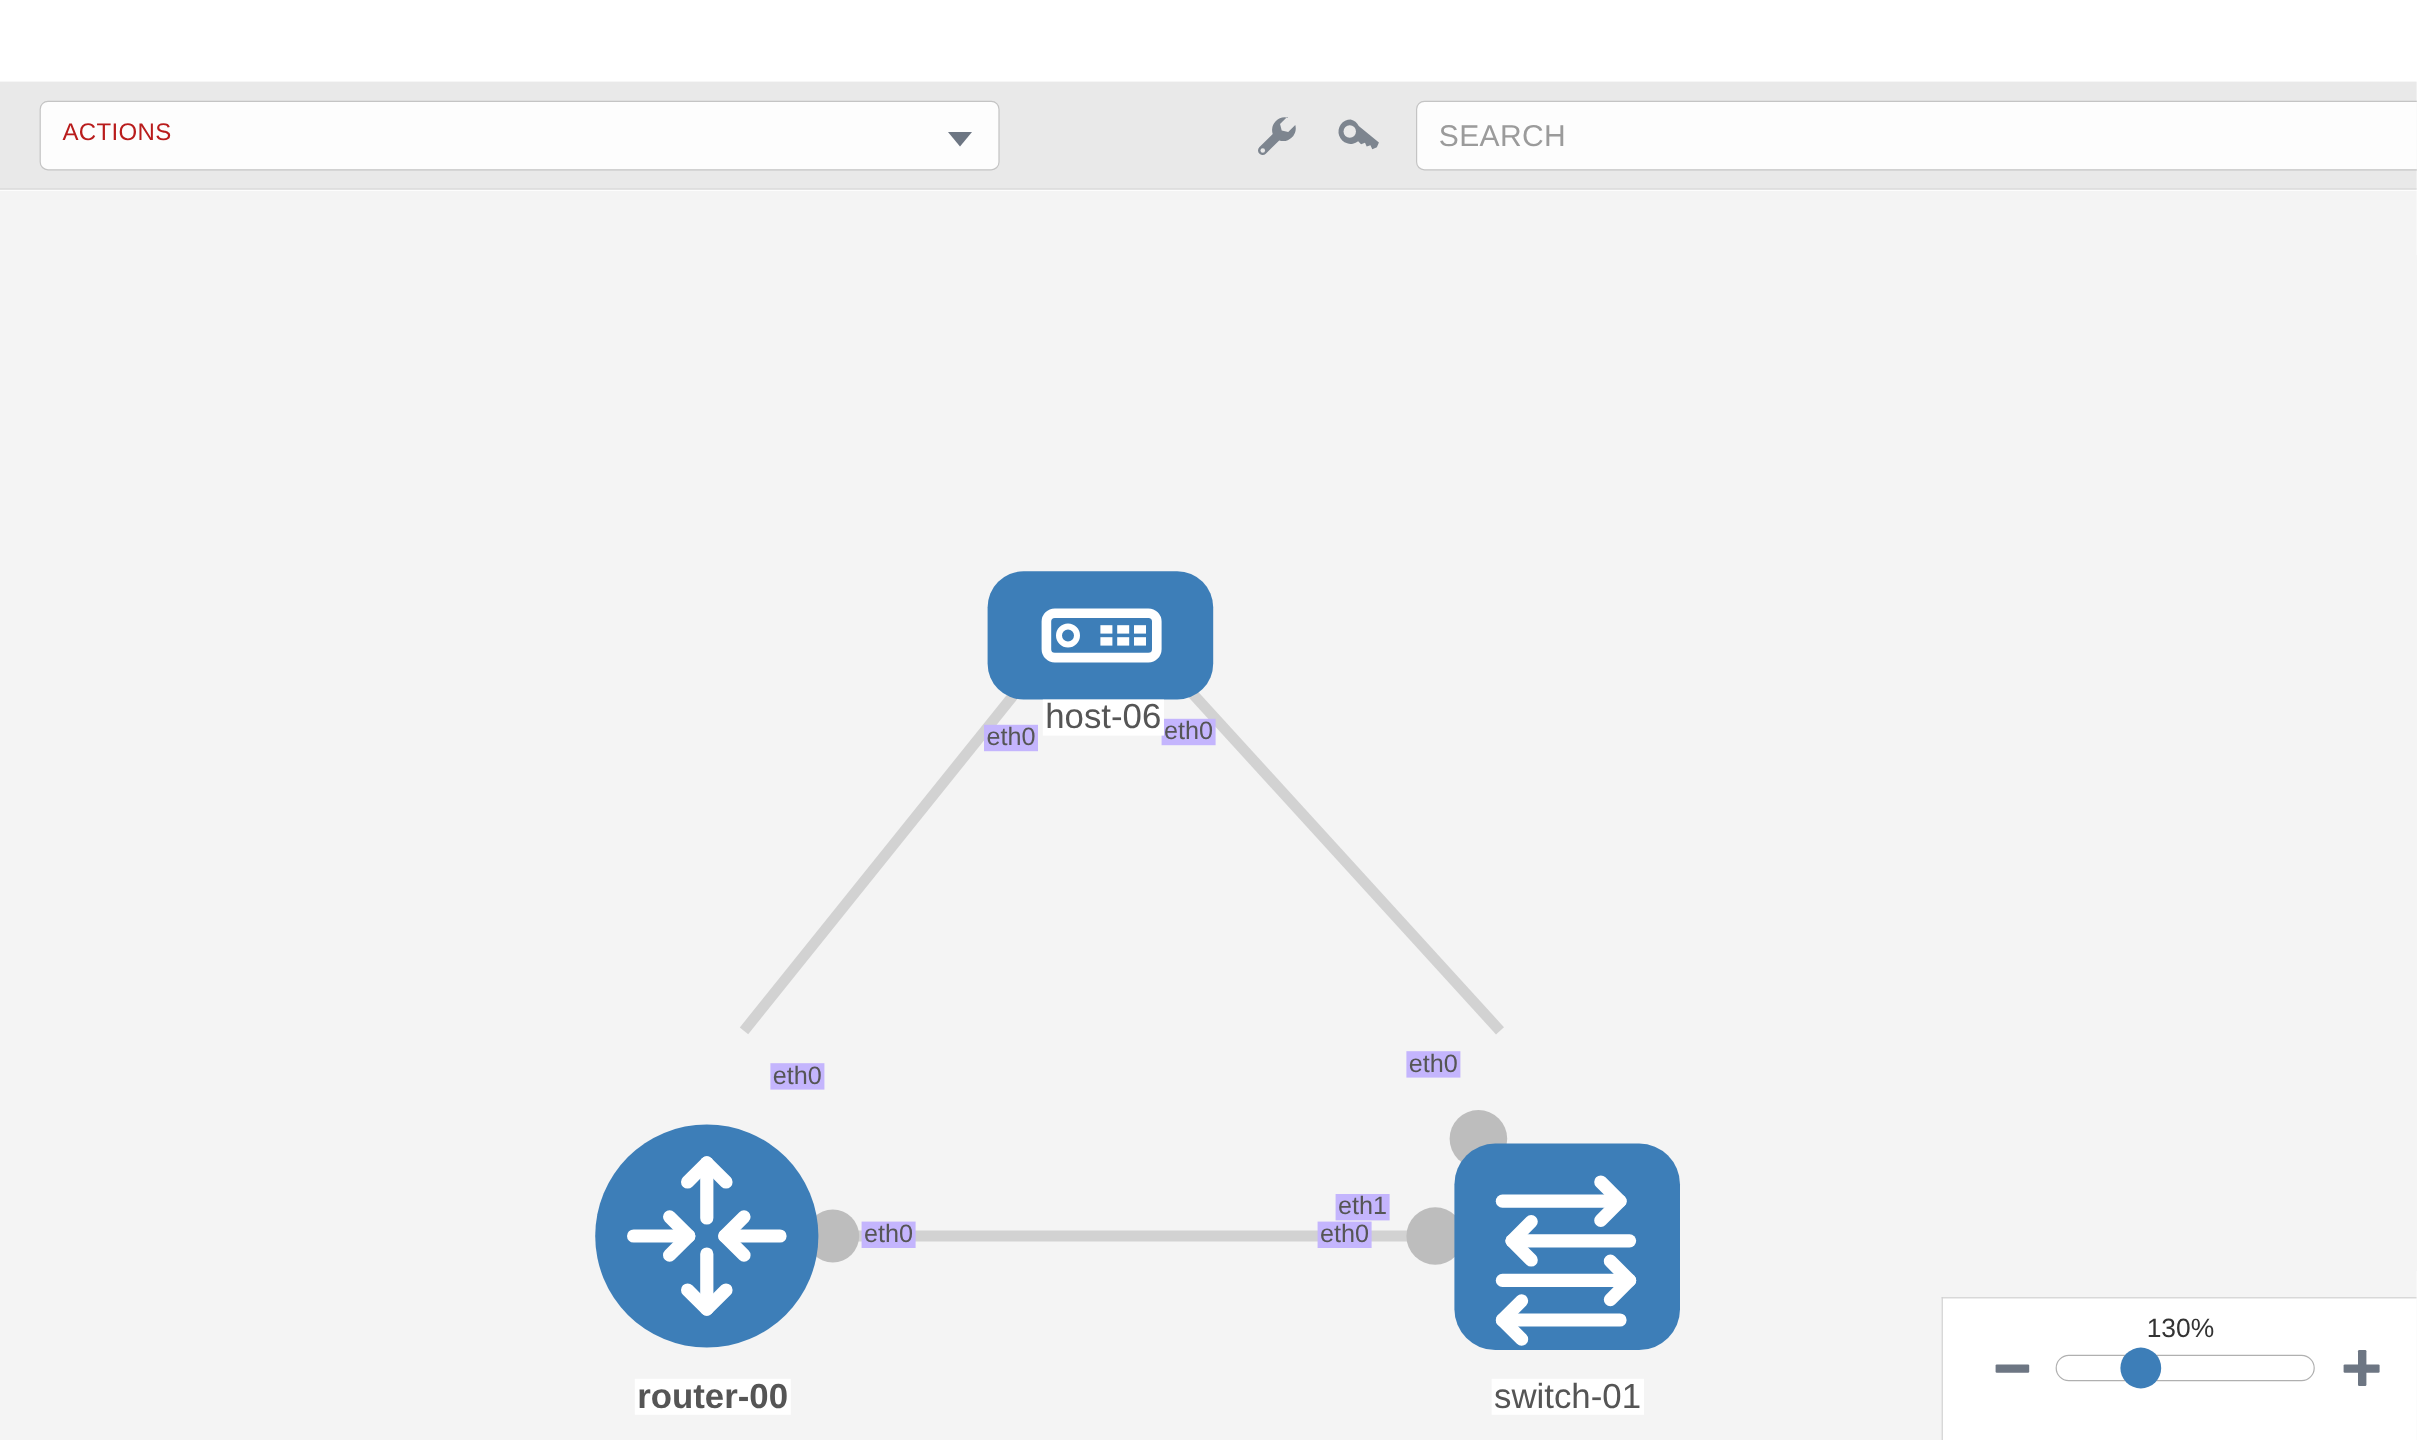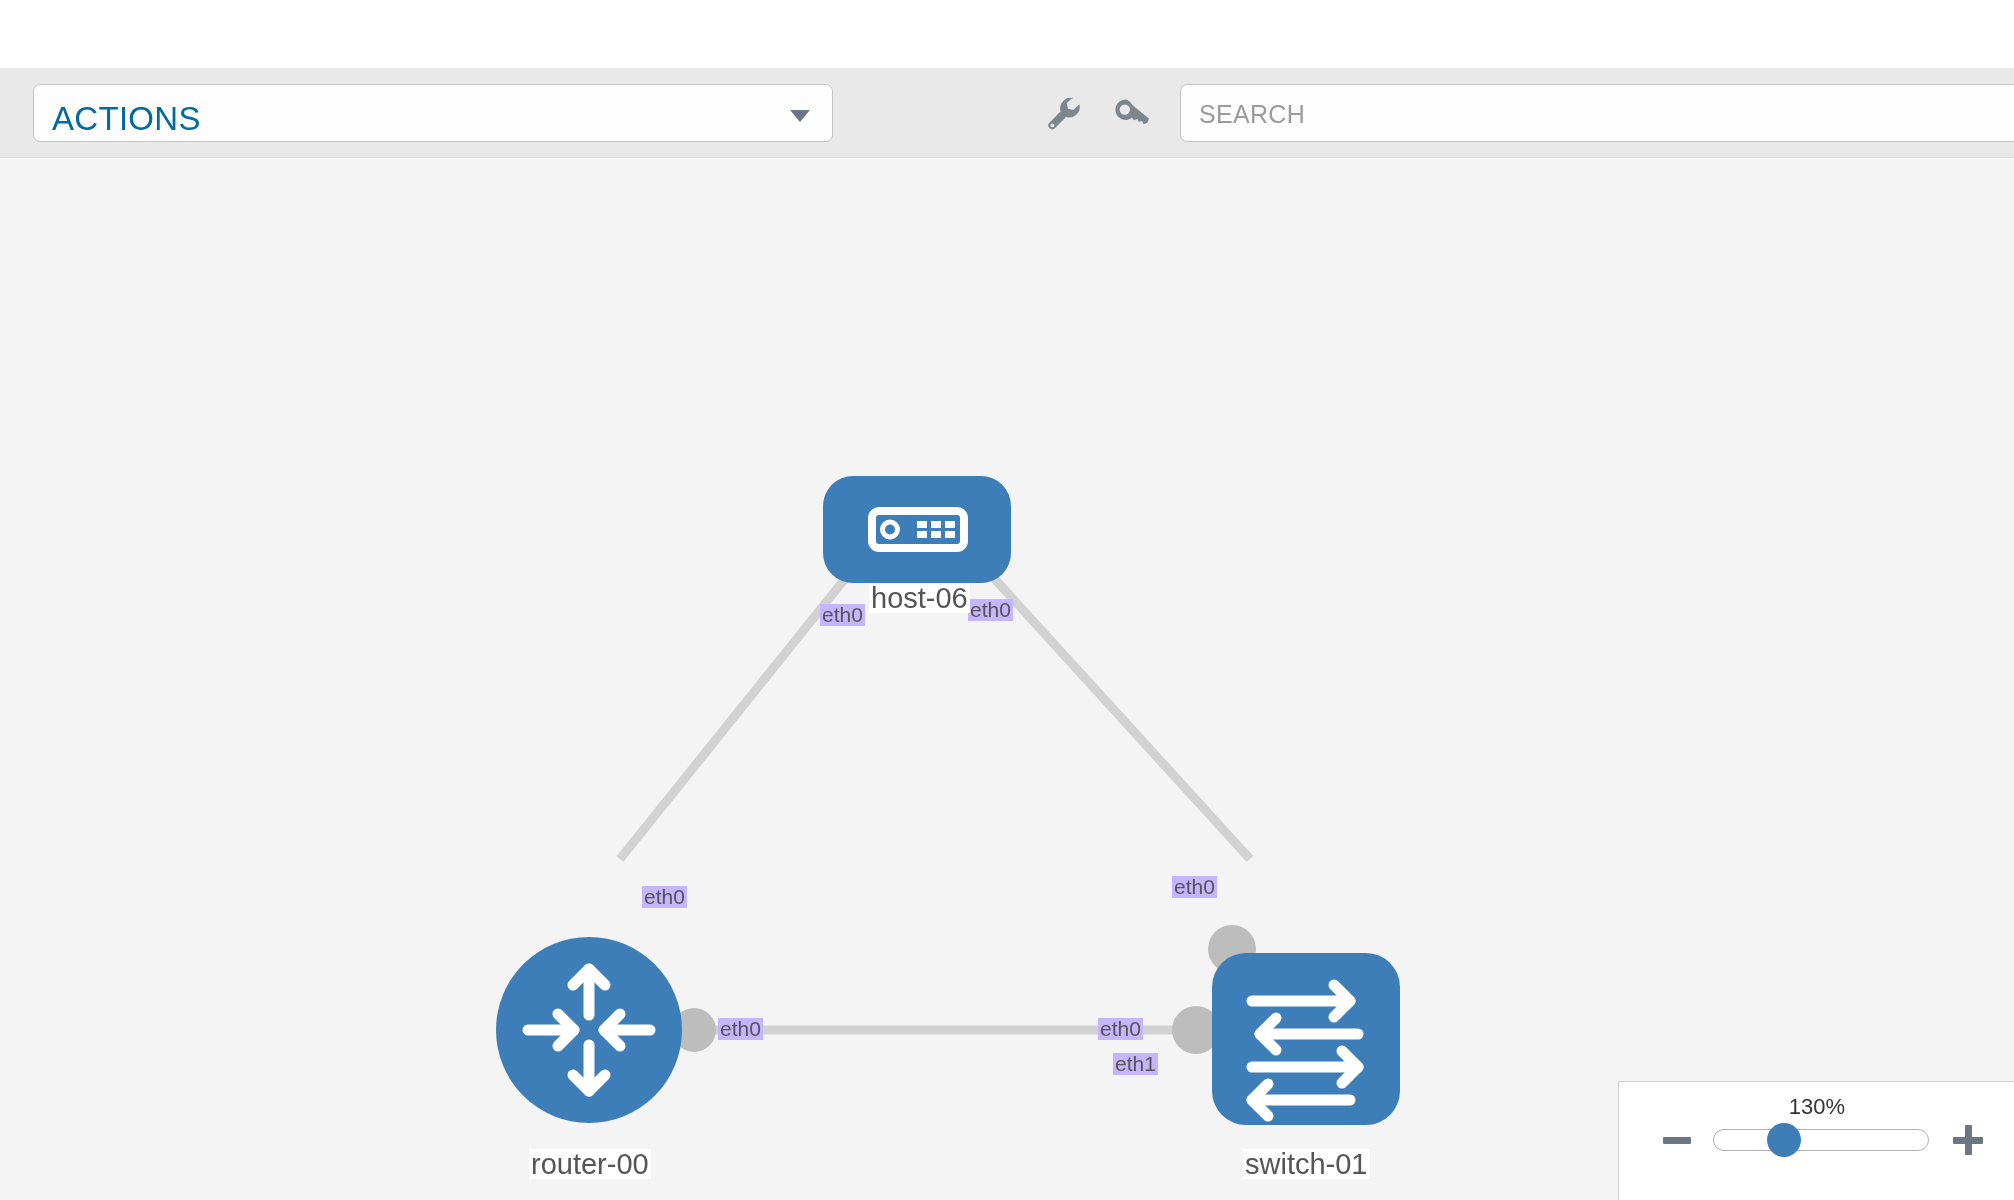--- a/index.html
+++ b/index.html
@@ -65,22 +65,22 @@
     width: 800px; height: 58px;
     background: #fdfdfd;
     border: 1px solid #c4c4c4;
     border-radius: 7px;
     box-sizing: border-box;
     cursor: pointer;
   }
   .actions-label {
     position: absolute;
     left: 18px; top: 15px;
-    font-size: 33px;
-    color: #0369a1;
+    font-size: 20px;
+    color: #b91c1c;
     letter-spacing: 0.3px;
   }
   .caret {
     position: absolute;
     right: 22px; top: 25px;
     width: 0; height: 0;
     border-left: 10px solid transparent;
     border-right: 10px solid transparent;
     border-top: 12px solid #6d7683;
   }
@@ -303,24 +303,24 @@
         </g>
       </g>
     </svg>
 
     <span class="iface-label" style="left:820px; top:445px;">eth0</span>
     <span class="iface-label" style="left:968px; top:440px;">eth0</span>
     <span class="iface-label" style="left:642px; top:727px;">eth0</span>
     <span class="iface-label" style="left:1172px; top:717px;">eth0</span>
     <span class="iface-label" style="left:718px; top:859px;">eth0</span>
     <span class="iface-label" style="left:1098px; top:859px;">eth0</span>
-    <span class="iface-label" style="left:1113px; top:894px;">eth1</span>
+    <span class="iface-label" style="left:1113px; top:836px;">eth1</span>
 
     <span class="node-label" style="left:869px; top:424px;">host-06</span>
-    <span class="node-label" style="left:529px; top:990px;">router-00</span>
+    <span class="node-label" style="left:529px; top:990px;font-weight:bold;">router-00</span>
     <span class="node-label" style="left:1243px; top:990px;">switch-01</span>
 
     <div class="zoom-panel" style="left:1618px; top:922px;">
       <div class="zoom-value">130%</div>
       <div class="zoom-minus"></div>
       <div class="zoom-track"></div>
       <div class="zoom-handle"></div>
       <div class="zoom-plus"></div>
     </div>
 

